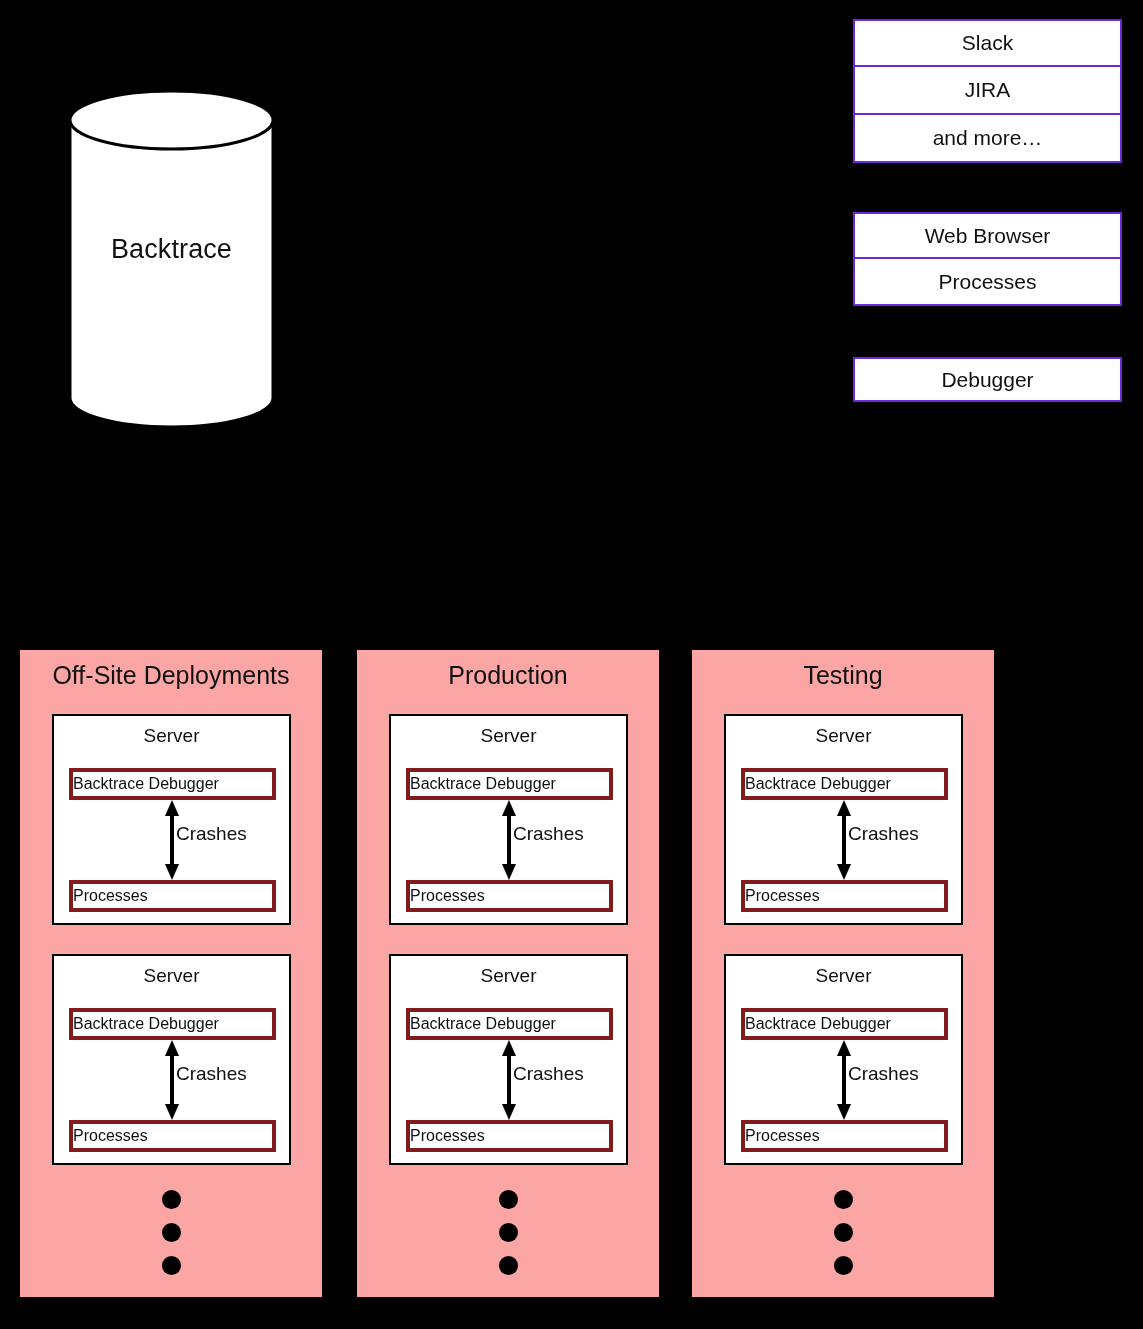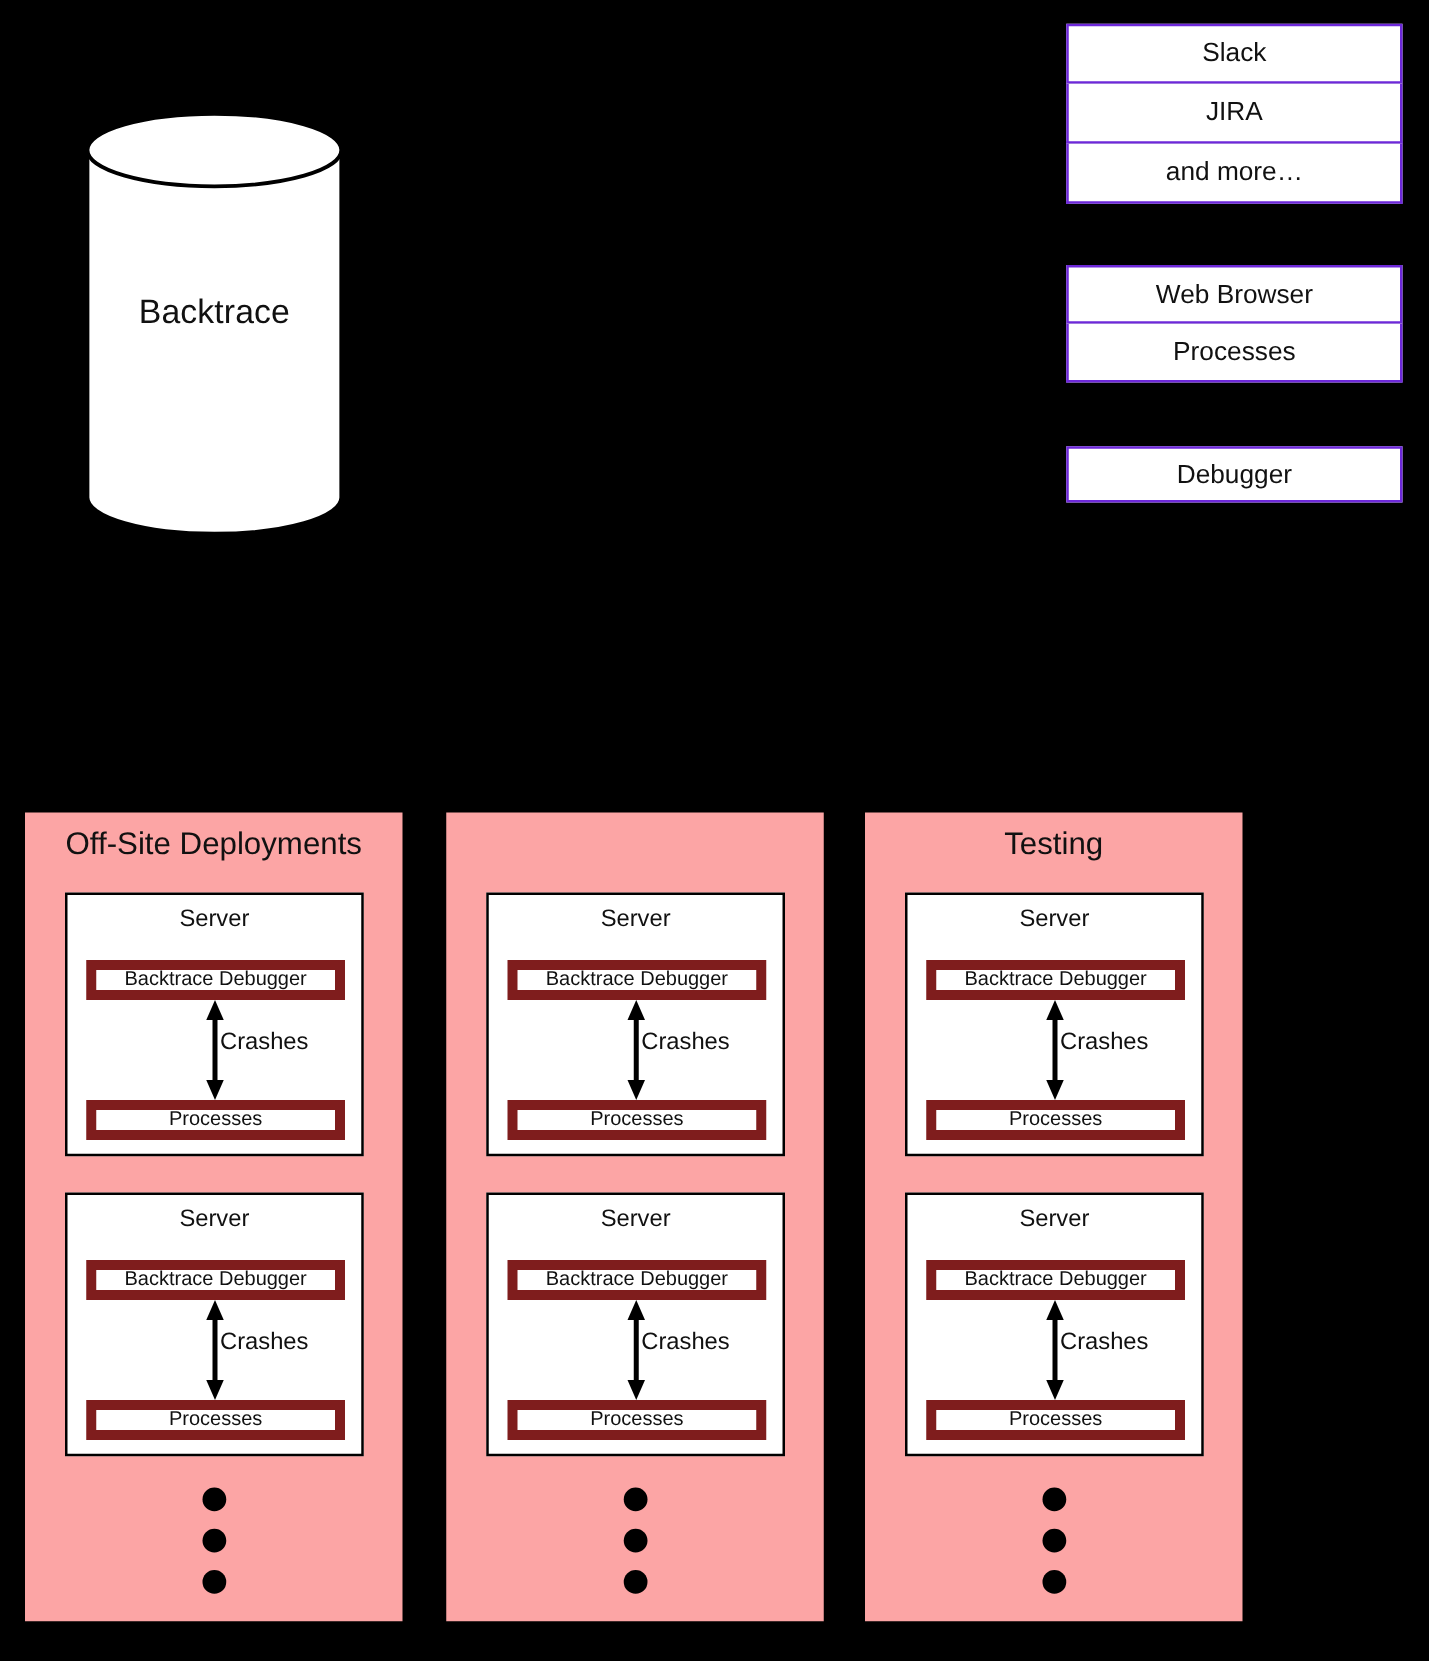--- a/index.html
+++ b/index.html
@@ -114,28 +114,27 @@
     text-align: center;
     font-size: 19px;
     color: #111111;
   }
 
   .node {
     position: absolute;
     left: 15px;
     width: 207px;
     height: 32px;
-    border: 8px solid #7f1d1d;
+    border: 4px solid #7f1d1d;
     box-sizing: border-box;
     background: #ffffff;
     font-size: 16px;
     color: #111111;
     display: flex;
     align-items: center;
-    justify-content: center;
     white-space: nowrap;
   }
   .node-debugger { top: 52px; }
   .node-processes { top: 164px; }
 
   .link {
     position: absolute;
     left: 50%;
     top: 84px;
     margin-left: -8px;
@@ -253,20 +252,21 @@
     </div>
 
     <div class="dots">
       <div class="dot"></div>
       <div class="dot"></div>
       <div class="dot"></div>
     </div>
   </div>
 
   <div class="panel panel-p2">
+    <div class="panel-title">Production</div>
 
     <div class="server server-1">
       <div class="server-title">Server</div>
       <div class="node node-debugger">
         <span>Backtrace Debugger</span>
       </div>
       <div class="link">
         <svg viewBox="0 0 16 80" preserveAspectRatio="none">
           <line x1="8" y1="10" x2="8" y2="70" stroke="#000000" stroke-width="4"></line>
           <polygon points="8,0 1,16 15,16" fill="#000000"></polygon>

